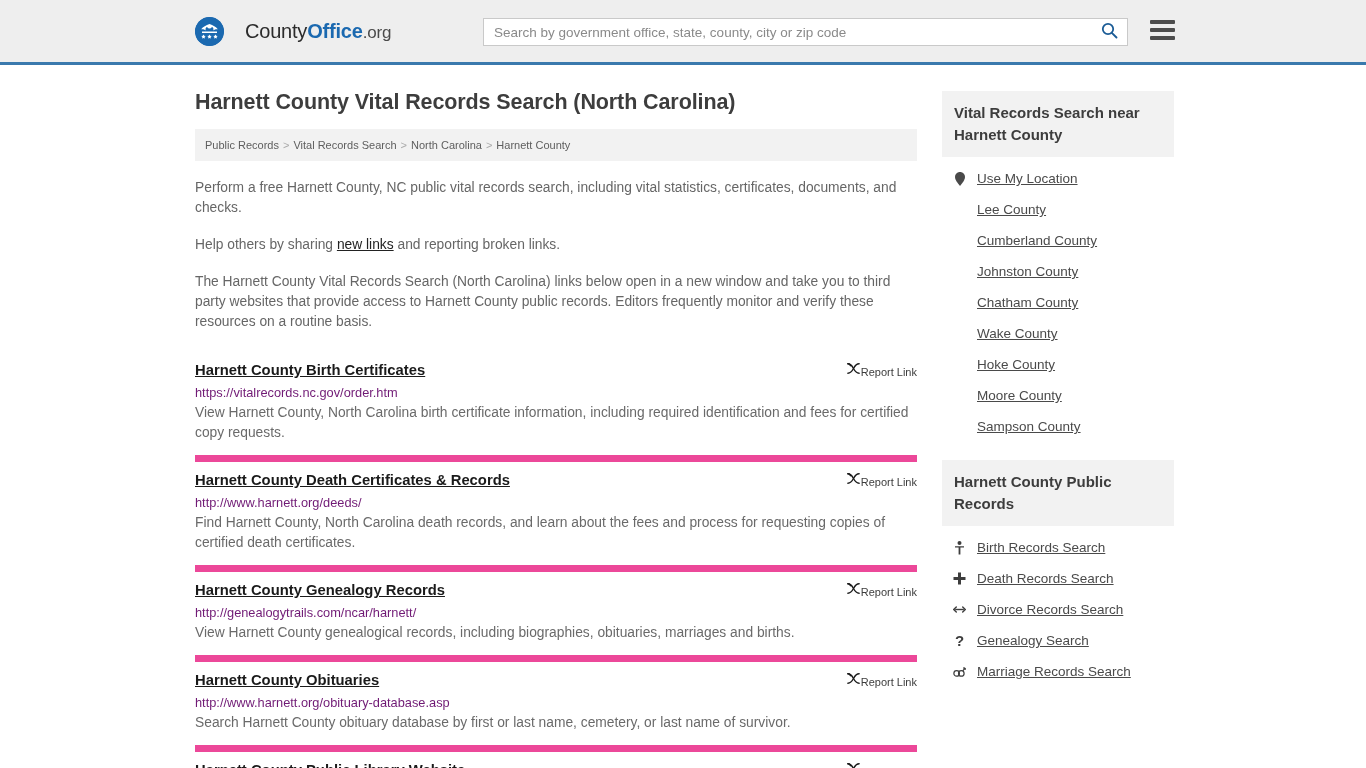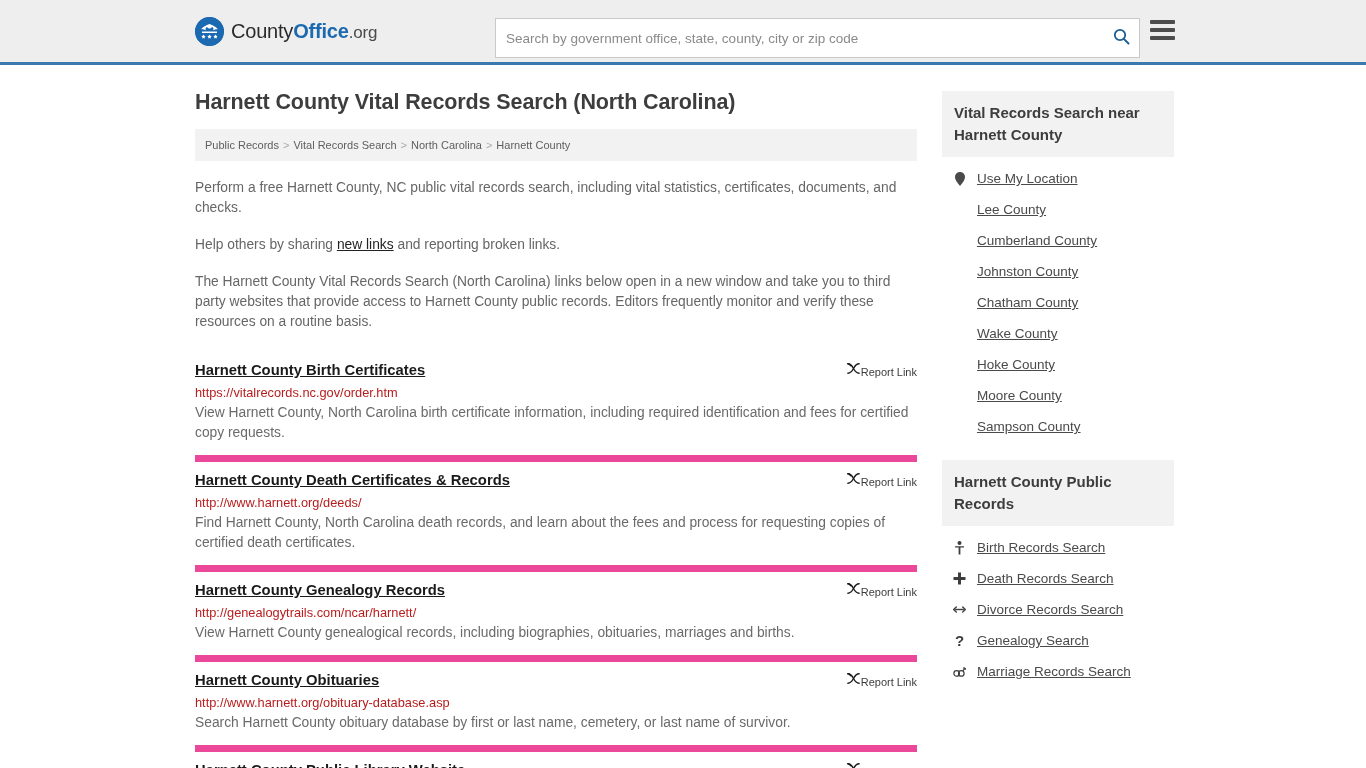--- a/index.html
+++ b/index.html
@@ -17,21 +17,21 @@
     background: #eeeeee;
     border-bottom: 3px solid #3a79ad;
     display: flex;
     align-items: center;
     position: relative;
   }
   .brand {
     display: flex;
     align-items: center;
     margin-left: 195px;
-    gap: 7px;
+    gap: 21px;
   }
   .brand-mark {
     width: 29px; height: 29px;
     border-radius: 50%;
     background: #1b69b0;
     position: relative;
     flex: none;
     overflow: hidden;
   }
   .brand-mark svg { display: block; }
@@ -39,24 +39,24 @@
     font-size: 20px;
     letter-spacing: -0.2px;
     color: #2b2b2b;
     white-space: nowrap;
   }
   .brand-text .bold { font-weight: bold; color: #1b69b0; }
   .brand-text .tld { color: #4a4a4a; font-size: 17px; }
 
   .search-wrap {
     position: absolute;
-    left: 495px;
+    left: 483px;
     top: 18px;
     width: 645px;
-    height: 40px;
+    height: 28px;
     background: #ffffff;
     border: 1px solid #c9c9c9;
     display: flex;
     align-items: center;
   }
   .search-input {
     border: none;
     outline: none;
     background: transparent;
     flex: 1;
@@ -153,21 +153,21 @@
     align-items: flex-end;
     gap: 0;
     font-size: 11px;
     color: #3d3d3d;
     cursor: pointer;
     white-space: nowrap;
     margin-top: 1px;
   }
   .result-url {
     font-size: 12.8px;
-    color: #b91c1c;
+    color: #701a75;
     margin-top: 4px;
     line-height: 17px;
   }
   .result-desc {
     font-size: 13.8px;
     color: #6a6a6a;
     line-height: 20px;
     margin-top: 2px;
   }
 

